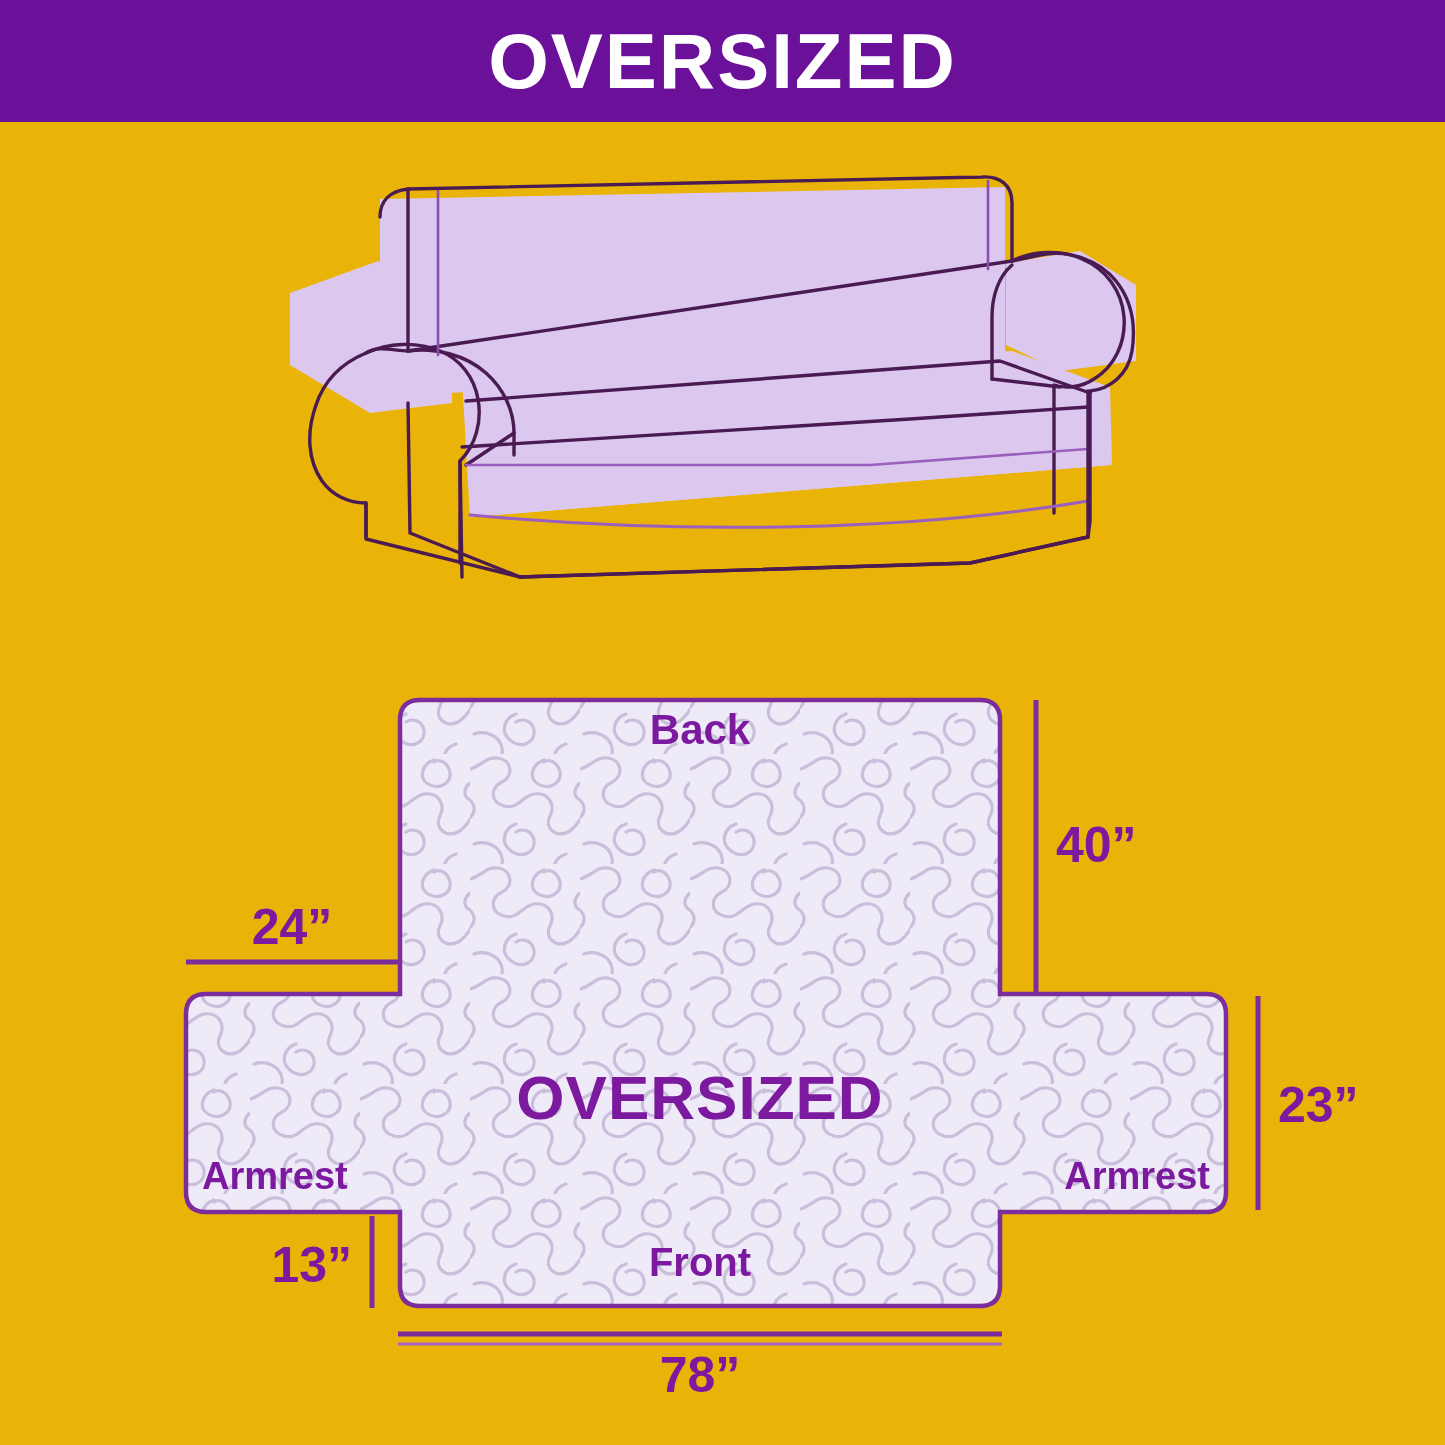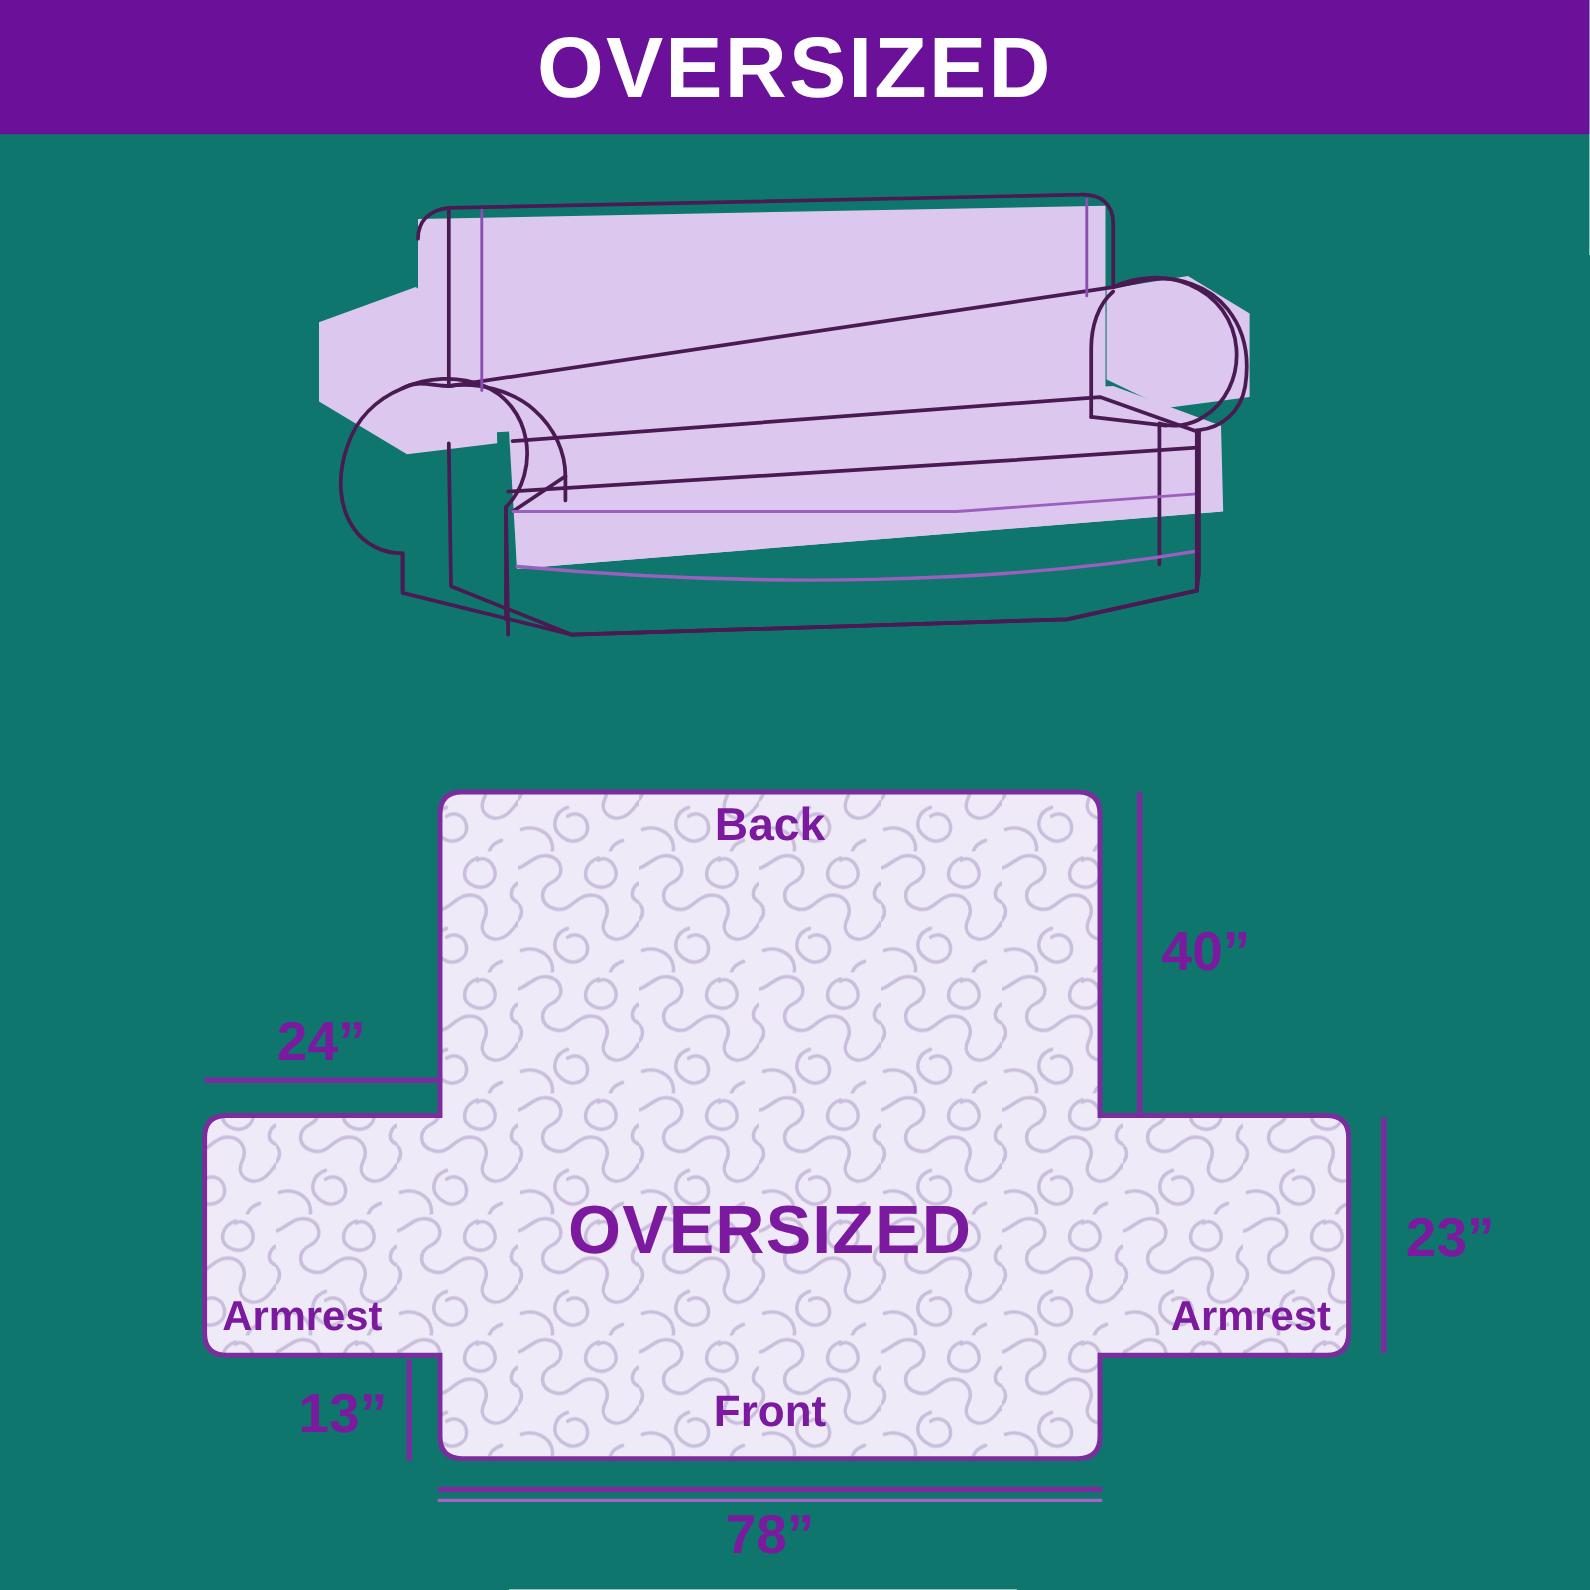--- a/index.html
+++ b/index.html
@@ -2,21 +2,21 @@
 <html><head>
 <meta charset="utf-8">
 <style>
   html,body{margin:0;padding:0;background:#ffffff;}
   body{
     width:1445px;height:1445px;
     font-family:"Liberation Sans", sans-serif;
     overflow:hidden;
     position:relative;
   }
-  #page{position:relative;width:1445px;height:1445px;background:#0f766e;}
+  #page{position:relative;width:1445px;height:1445px;background:#eab308;}
 
   
   .banner{
     position:absolute;left:0;top:0;width:1445px;height:122px;
     background:#6B1199;
     display:flex;align-items:center;justify-content:center;
   }
   .banner-title{
     color:#ffffff;
     font-size:78px;
@@ -27,21 +27,21 @@
   }
 
   
   .sofa-wrap{
     position:absolute;left:270px;top:165px;width:930px;height:470px;
   }
   .sofa-wrap svg{display:block;width:100%;height:100%;}
 
   
   .diagram-wrap{
-    position:absolute;left:140px;top:664px;width:1230px;height:760px;
+    position:absolute;left:140px;top:644px;width:1230px;height:760px;
   }
   .diagram-wrap svg{display:block;width:100%;height:100%;}
 
   .dimlabel{
     font-family:"Liberation Sans", sans-serif;
     font-weight:bold;
     fill:#7B1A9E;
   }
   .partlabel{
     font-family:"Liberation Sans", sans-serif;

